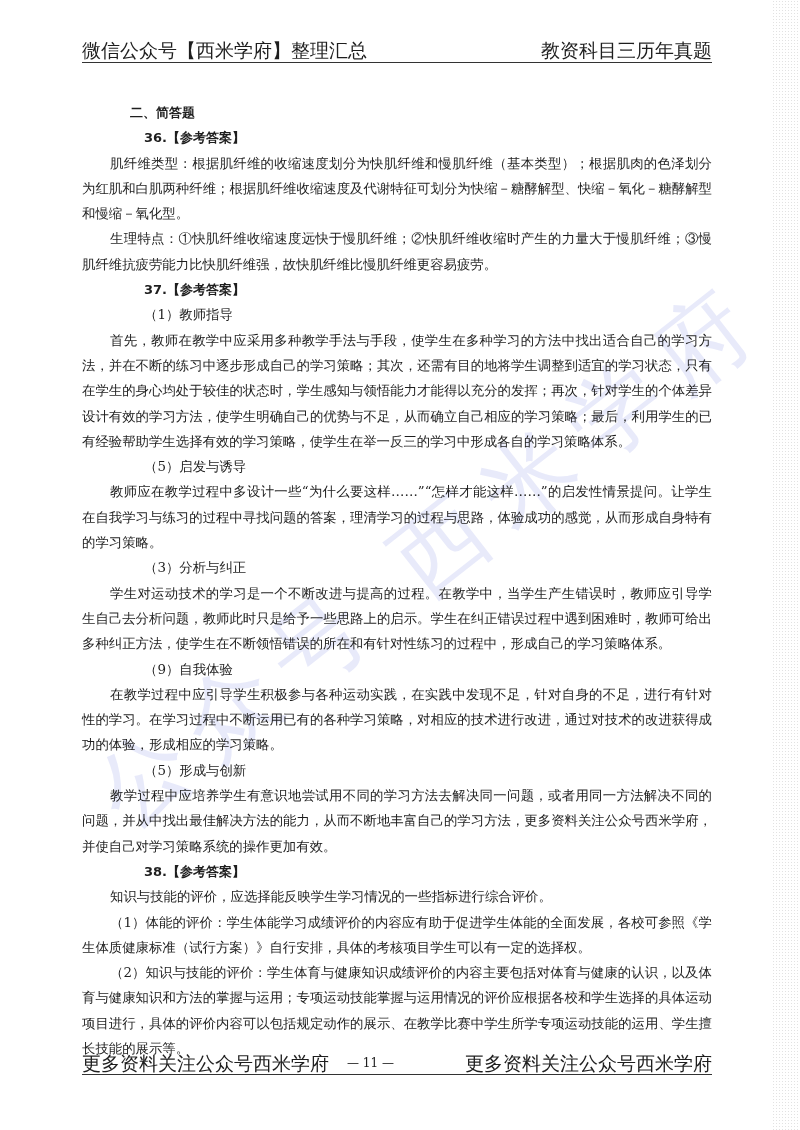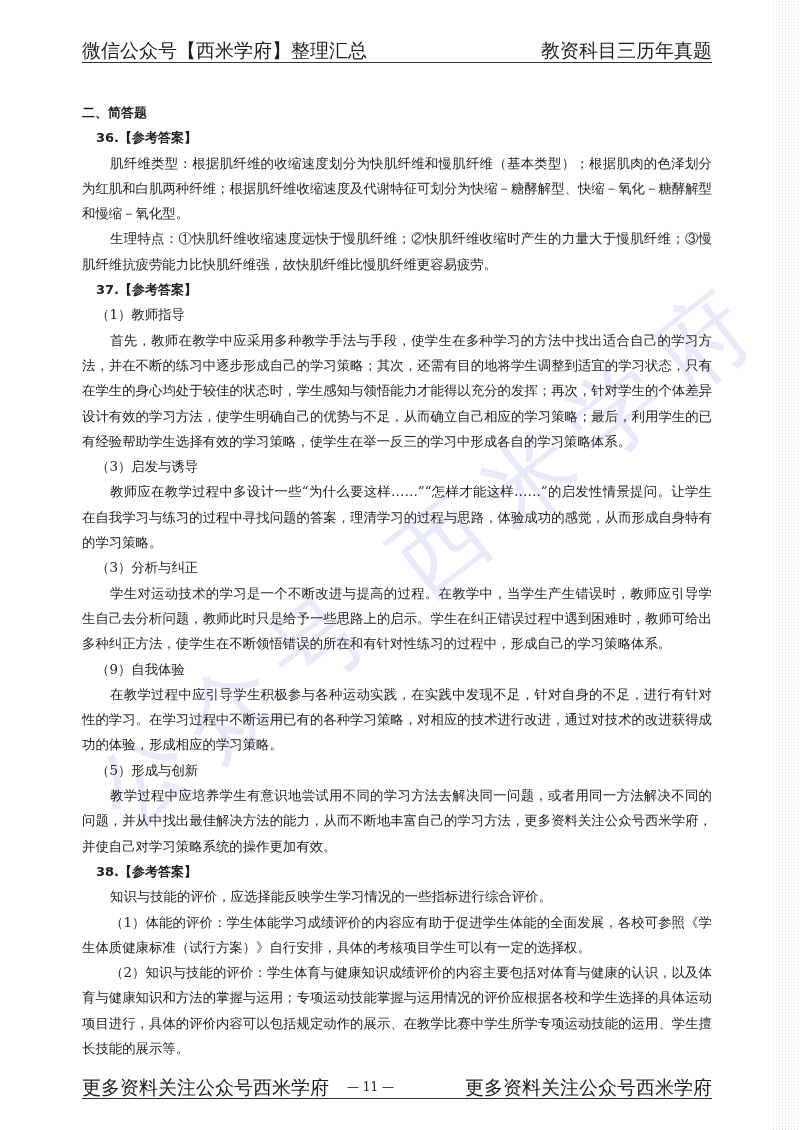--- a/index.html
+++ b/index.html
@@ -12,35 +12,35 @@
       background-image: radial-gradient(#cfcfcf 0.6px, transparent 0.8px);
       background-size: 3px 3px; opacity: 0.6;
     }
     .header {
       position: absolute; left: 82px; top: 40px; width: 630px; height: 22px;
       border-bottom: 1.5px solid #333; display: flex; justify-content: space-between; align-items: flex-end;
       font-size: 19px; line-height: 22px;
     }
     .header span { padding-bottom: 1px; }
     .content { position: absolute; left: 82px; top: 100px; width: 630px; font-size: 13.4px; line-height: 25.3px; }
-    .line { white-space: nowrap; }
+    .line { white-space: nowrap; margin-left: 48px; }
     .indent { padding-left: 28px; }
     .section-title { font-weight: bold; font-family: "DejaVu Sans", "Liberation Sans", sans-serif; font-size: 13px; }
     .q-title { padding-left: 14px; font-family: "DejaVu Sans", "Liberation Sans", sans-serif; font-weight: bold; font-size: 13px; }
     .sub-title { padding-left: 14px; }
     .para { text-align: justify; text-align-last: left; }
     .para p { margin: 0; text-indent: 28px; }
     .watermark {
       position: absolute; left: 170px; top: 390px; width: 520px; height: 330px; pointer-events: none;
       color: rgba(130, 140, 230, 0.18); font-size: 92px; font-family: "DejaVu Sans", sans-serif;
       transform: rotate(-38deg); transform-origin: center; display: flex; align-items: center; justify-content: center;
       letter-spacing: 18px; white-space: nowrap;
     }
     .footer {
-      position: absolute; left: 82px; top: 1076px; width: 630px; height: 22px;
+      position: absolute; left: 82px; top: 1052px; width: 630px; height: 22px;
       border-bottom: 1.5px solid #333; display: flex; justify-content: space-between; align-items: flex-end;
       font-size: 19px; line-height: 22px; text-align: center;
     }
     .footer .left { display: flex; gap: 18px; align-items: flex-end; }
     .page-num { font-size: 12px; }
   </style>
 </head>
 <body>
 
 <div class="edge-texture"></div>
@@ -61,21 +61,21 @@
     </div>
   <div class="para">
       <p>生理特点：①快肌纤维收缩速度远快于慢肌纤维；②快肌纤维收缩时产生的力量大于慢肌纤维；③慢肌纤维抗疲劳能力比快肌纤维强，故快肌纤维比慢肌纤维更容易疲劳。</p>
     </div>
 
   <div class="line q-title">37.【参考答案】</div>
   <div class="line sub-title">（1）教师指导</div>
   <div class="para">
       <p>首先，教师在教学中应采用多种教学手法与手段，使学生在多种学习的方法中找出适合自己的学习方法，并在不断的练习中逐步形成自己的学习策略；其次，还需有目的地将学生调整到适宜的学习状态，只有在学生的身心均处于较佳的状态时，学生感知与领悟能力才能得以充分的发挥；再次，针对学生的个体差异设计有效的学习方法，使学生明确自己的优势与不足，从而确立自己相应的学习策略；最后，利用学生的已有经验帮助学生选择有效的学习策略，使学生在举一反三的学习中形成各自的学习策略体系。</p>
     </div>
-  <div class="line sub-title">（3）启发与诱导</div>
+  <div class="line sub-title">（5）启发与诱导</div>
   <div class="para">
       <p>教师应在教学过程中多设计一些“为什么要这样……”“怎样才能这样……”的启发性情景提问。让学生在自我学习与练习的过程中寻找问题的答案，理清学习的过程与思路，体验成功的感觉，从而形成自身特有的学习策略。</p>
     </div>
   <div class="line sub-title">（3）分析与纠正</div>
   <div class="para">
       <p>学生对运动技术的学习是一个不断改进与提高的过程。在教学中，当学生产生错误时，教师应引导学生自己去分析问题，教师此时只是给予一些思路上的启示。学生在纠正错误过程中遇到困难时，教师可给出多种纠正方法，使学生在不断领悟错误的所在和有针对性练习的过程中，形成自己的学习策略体系。</p>
     </div>
   <div class="line sub-title">（9）自我体验</div>
   <div class="para">
       <p>在教学过程中应引导学生积极参与各种运动实践，在实践中发现不足，针对自身的不足，进行有针对性的学习。在学习过程中不断运用已有的各种学习策略，对相应的技术进行改进，通过对技术的改进获得成功的体验，形成相应的学习策略。</p>

